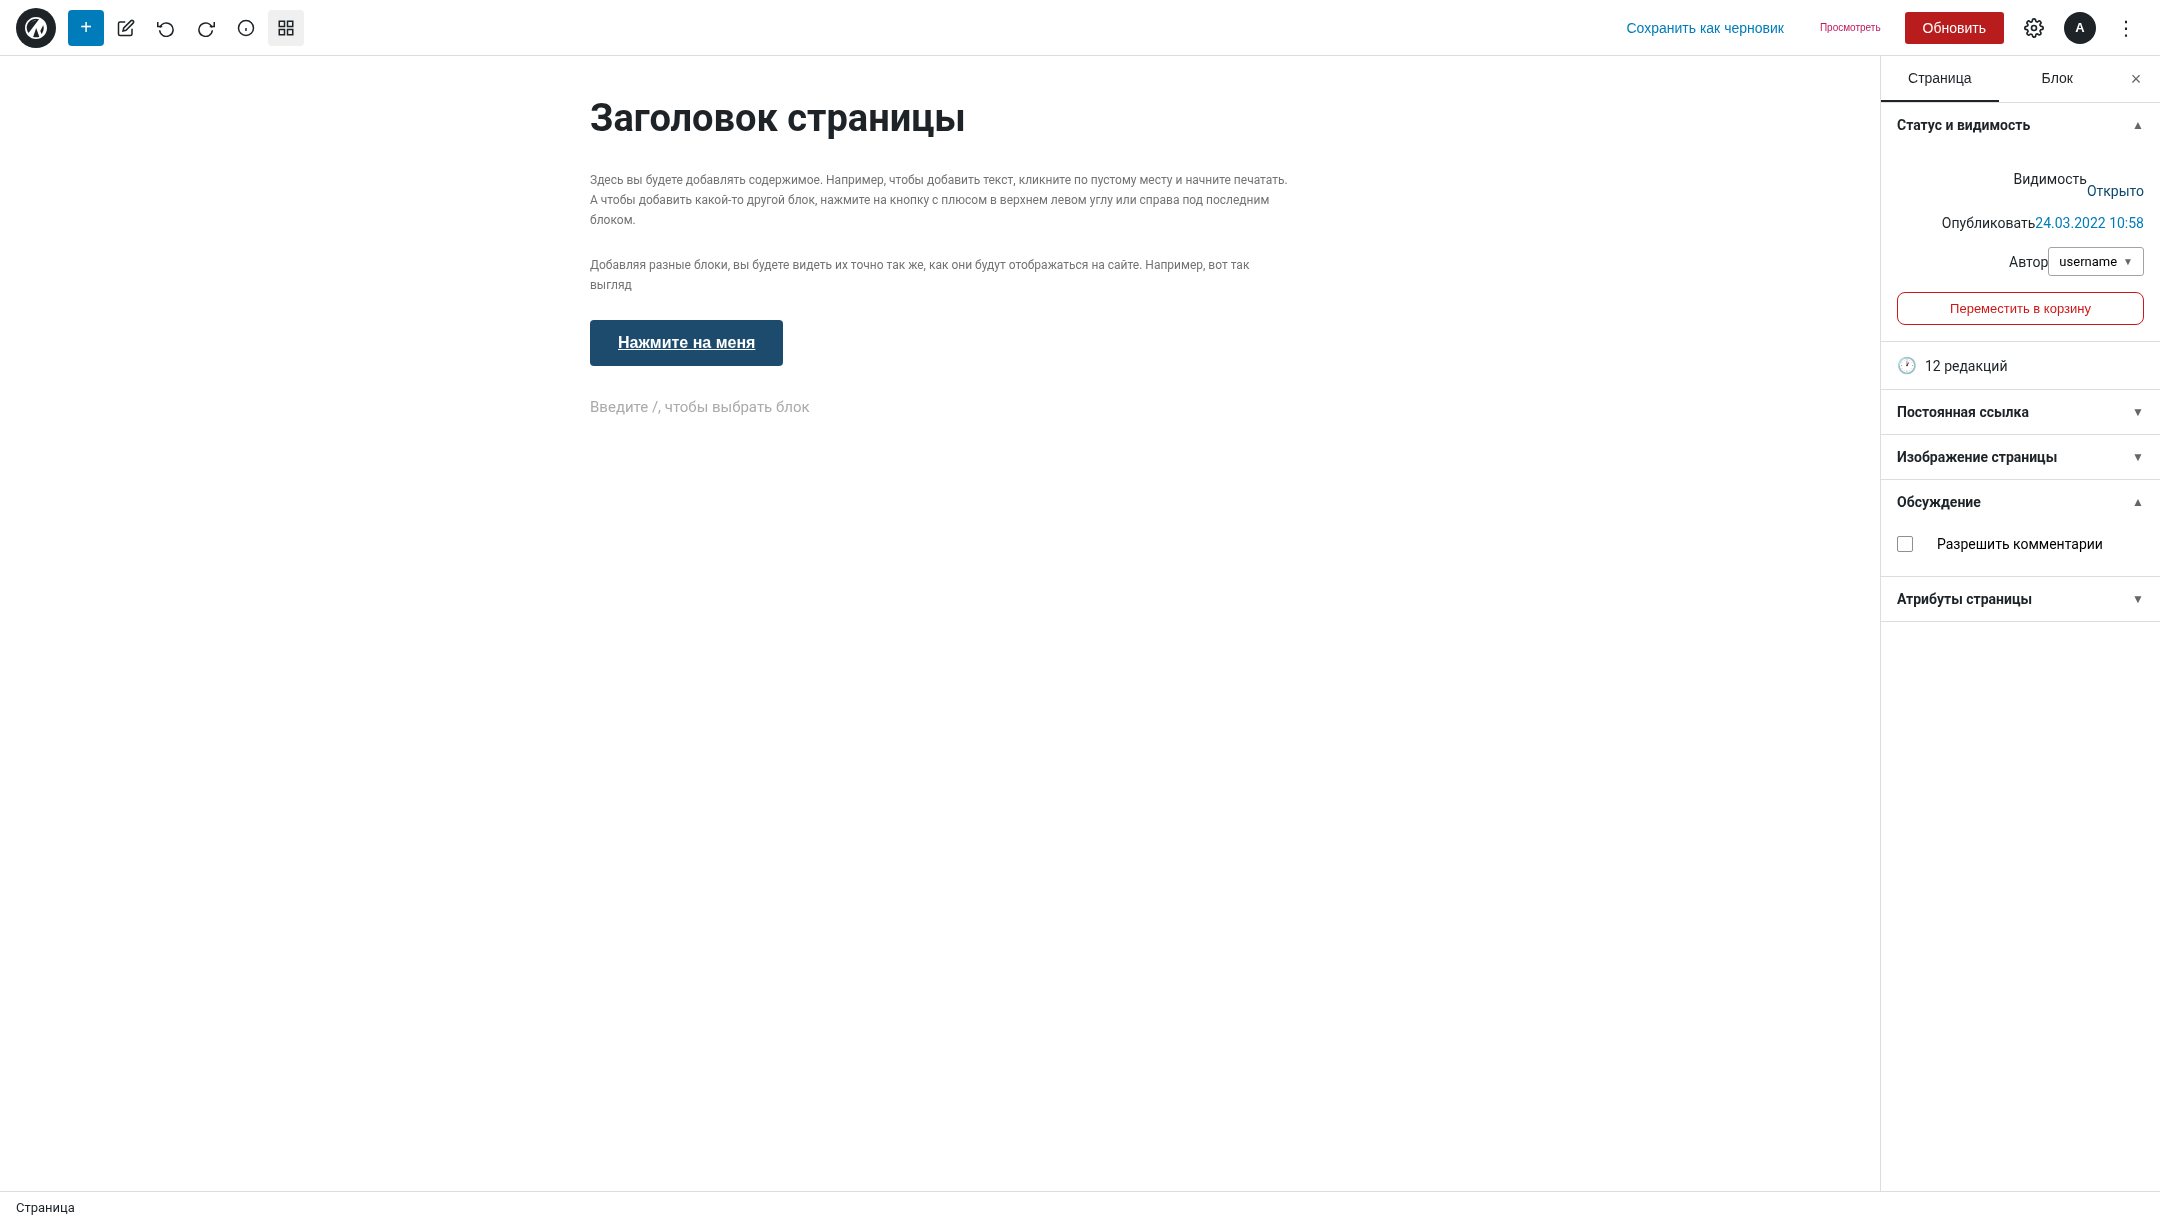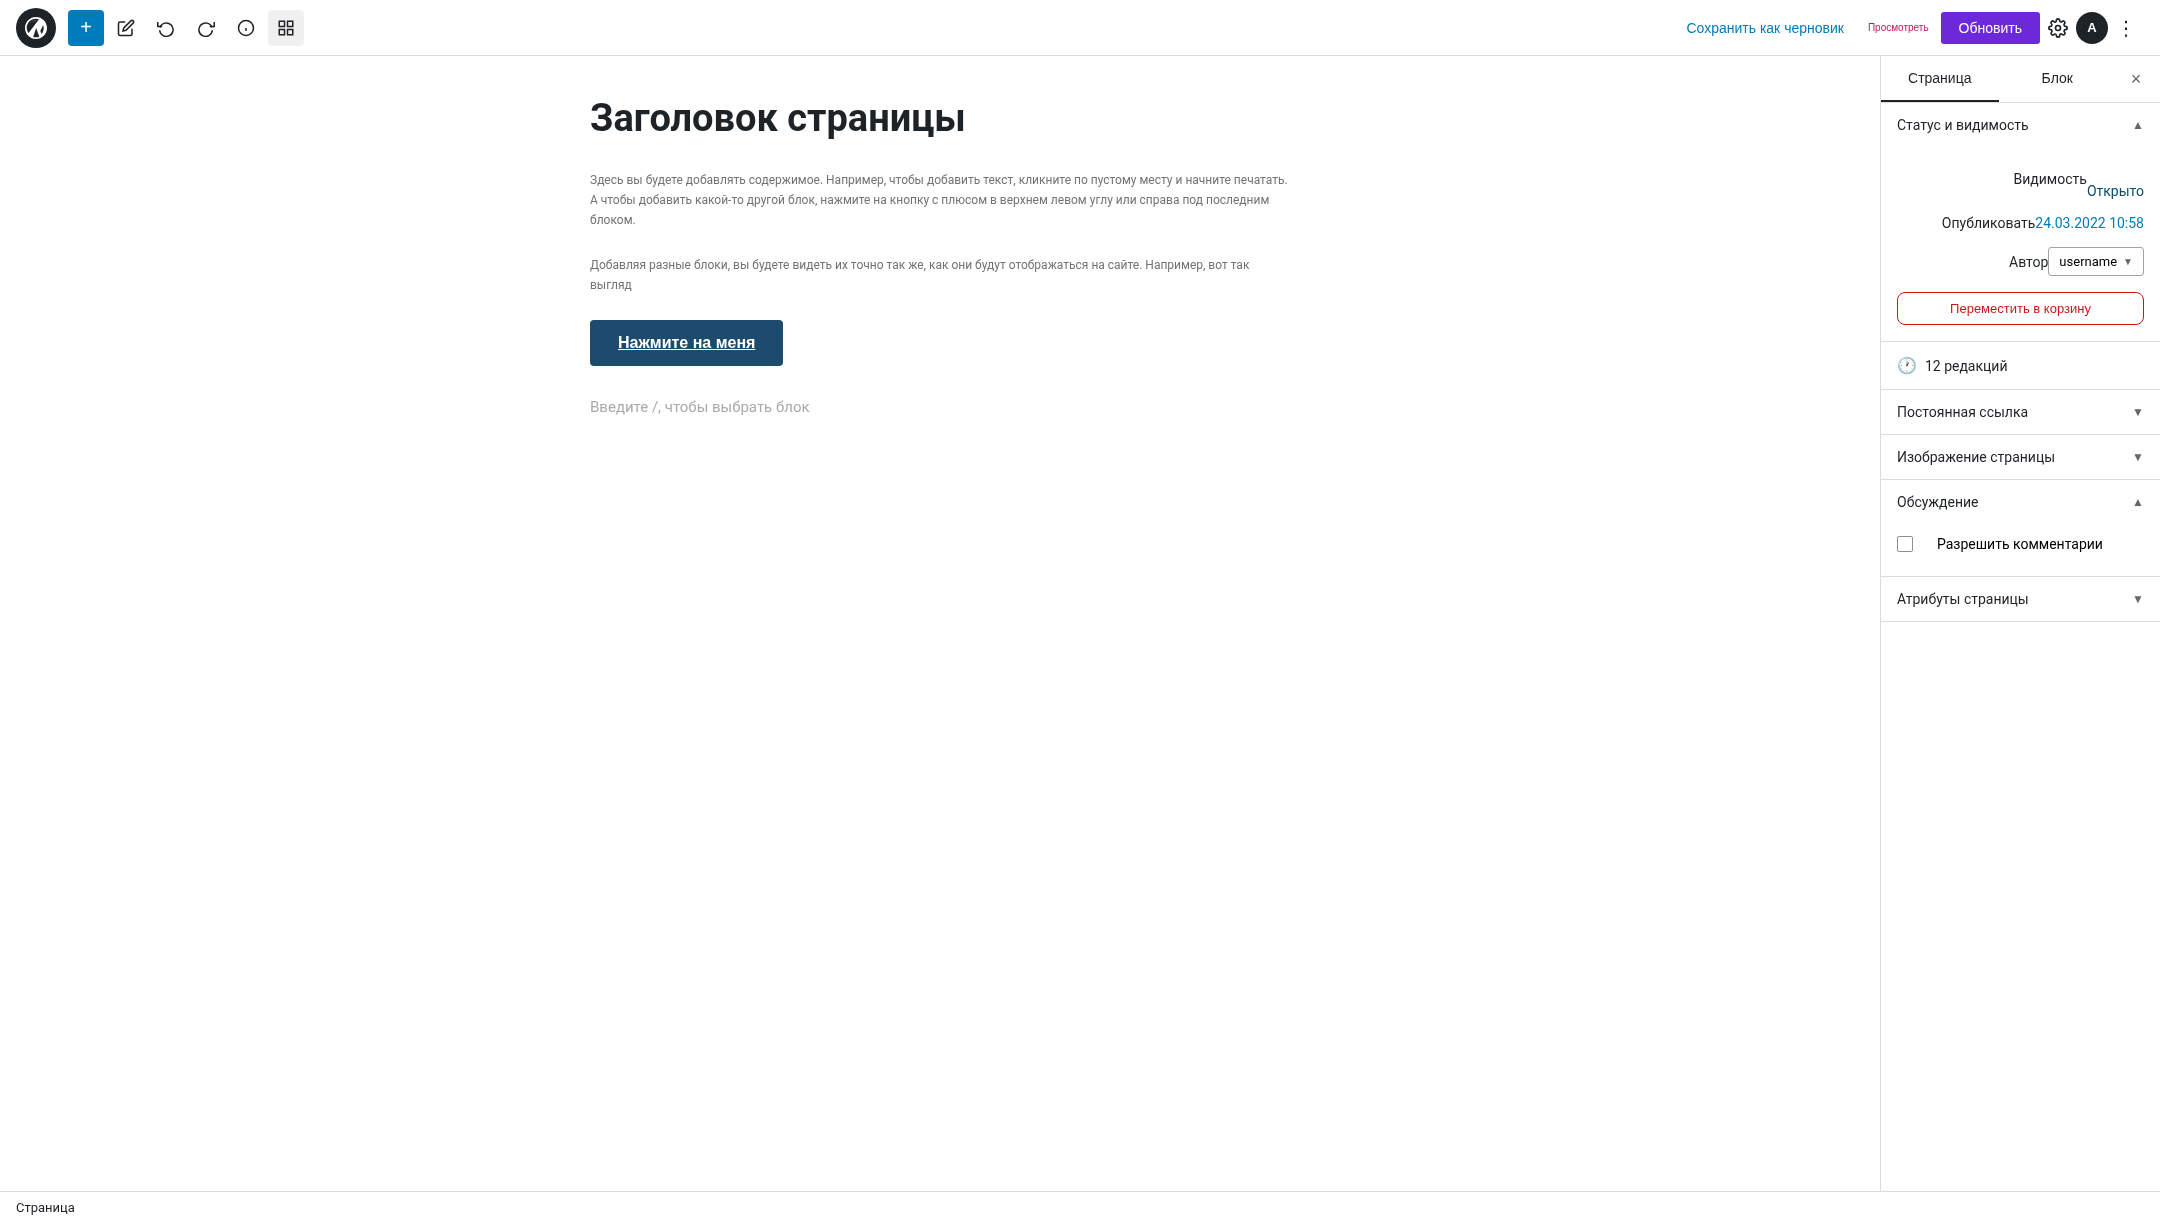--- a/index.html
+++ b/index.html
@@ -11,21 +11,21 @@
       background: #fff;
       border-bottom: 1px solid #ddd;
       display: flex;
       align-items: center;
       padding: 0 16px;
       gap: 4px;
       position: relative;
       z-index: 100;
     }
     .toolbar-left { display: flex; align-items: center; gap: 4px; }
-    .toolbar-right { margin-left: auto; display: flex; align-items: center; }
+    .toolbar-right { margin-left: auto; display: flex; align-items: center; gap: 12px; }
 
     .wp-logo {
       width: 40px; height: 40px;
       background: #1d2327;
       border-radius: 50%;
       display: flex; align-items: center; justify-content: center;
       margin-right: 8px;
       flex-shrink: 0;
     }
     .wp-logo svg { fill: #fff; width: 22px; height: 22px; }
@@ -62,21 +62,21 @@
     }
     .btn-preview {
       background: none;
       border: none;
       color: #be185d;
       font-size: 10px;
       cursor: pointer;
       padding: 6px 12px;
     }
     .btn-update {
-      background: #6d28d9;
+      background: #b91c1c;
       color: #fff;
       border: none;
       border-radius: 3px;
       padding: 8px 18px;
       font-size: 14px;
       font-weight: 500;
       cursor: pointer;
     }
     .btn-settings {
       width: 36px; height: 36px;
@@ -215,21 +215,21 @@
     .sidebar-section {
       border-bottom: 1px solid #ddd;
     }
     .sidebar-section-header {
       display: flex;
       align-items: center;
       justify-content: space-between;
       padding: 14px 16px;
       cursor: pointer;
       font-size: 14px;
-      font-weight: 400;
+      font-weight: 700;
       color: #1d2327;
     }
     .sidebar-section-header .chevron {
       font-size: 12px;
       color: #666;
     }
 
     .sidebar-section-content {
       padding: 4px 16px 16px;
     }

